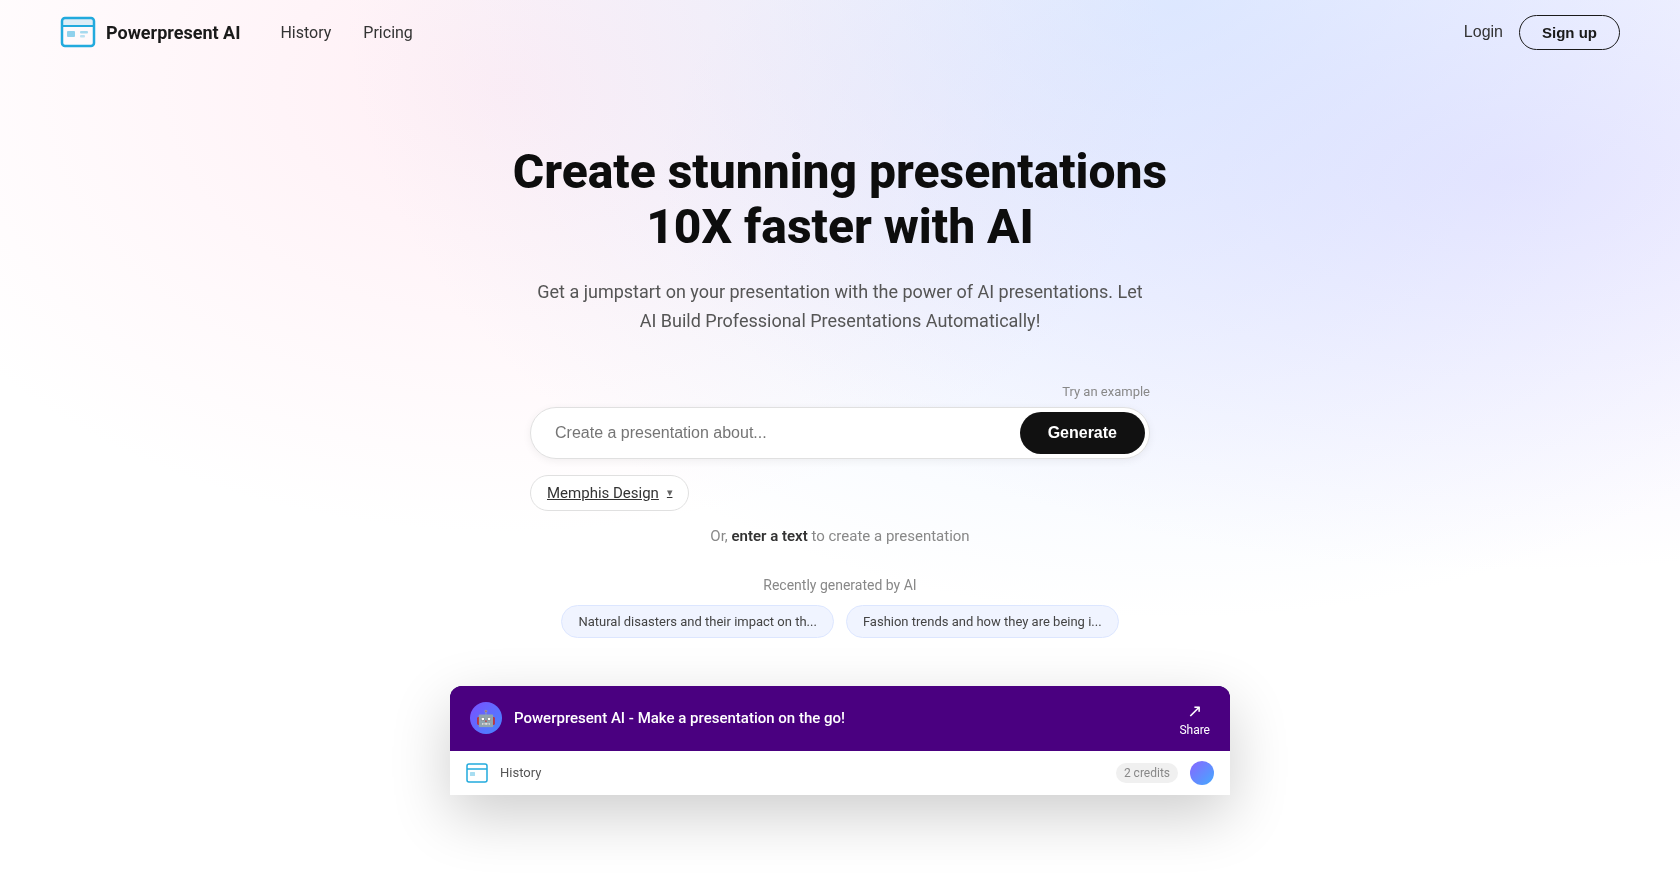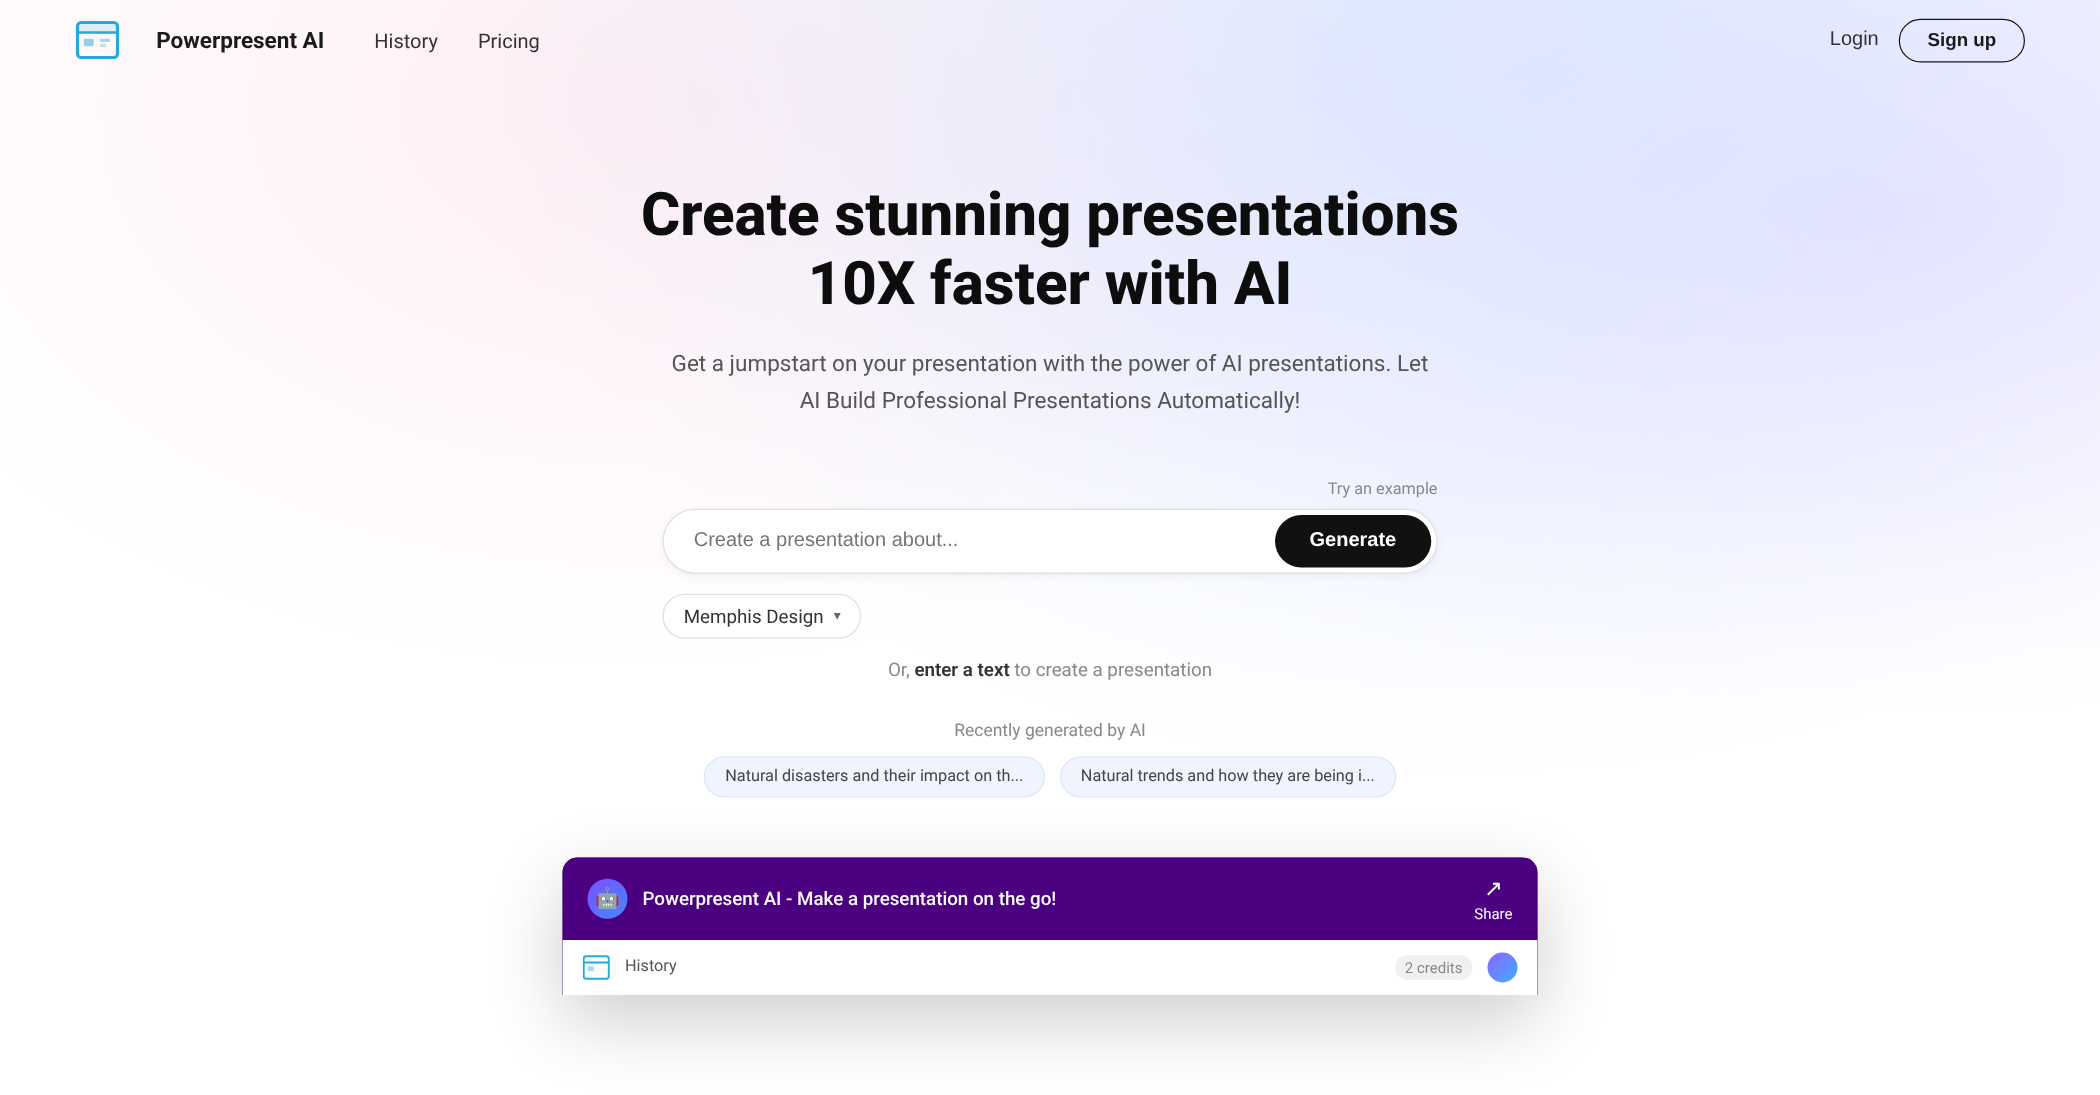--- a/index.html
+++ b/index.html
@@ -49,21 +49,20 @@
 
     .nav-logo-icon {
       width: 36px;
       height: 36px;
     }
 
     .nav-logo-text {
       font-size: 18px;
       font-weight: 700;
       color: #1a1a1a;
-      margin-left: 19px;
     }
 
     .nav-links {
       display: flex;
       gap: 32px;
       flex: 1;
     }
 
     .nav-link {
       font-size: 16px;
@@ -183,20 +182,21 @@
       display: flex;
       align-items: center;
       gap: 8px;
       border: 1.5px solid #e0e0e0;
       border-radius: 20px;
       padding: 8px 16px;
       font-size: 15px;
       color: #333;
       background: #fff;
       cursor: pointer;
+      text-decoration: underline;
     }
 
     .chevron-icon {
       font-size: 11px;
       color: #666;
     }
 
     
     .or-text {
       font-size: 15px;
@@ -381,21 +381,21 @@
   <p class="or-text">
     <span>Or,</span>
     <strong>enter a text</strong>
     <span>to create a presentation</span>
   </p>
 
   <div class="recently-section">
     <span class="recently-label">Recently generated by AI</span>
     <div class="recently-chips">
       <div class="chip">Natural disasters and their impact on th...</div>
-      <div class="chip">Natural trends and how they are being i...</div>
+      <div class="chip">Fashion trends and how they are being i...</div>
     </div>
   </div>
 
   <div class="video-section">
     <div class="video-top-bar">
       <div class="video-title-row">
         <div class="video-avatar">🤖</div>
         <span class="video-title-text">Powerpresent AI - Make a presentation on the go!</span>
       </div>
       <div class="video-share-btn">

